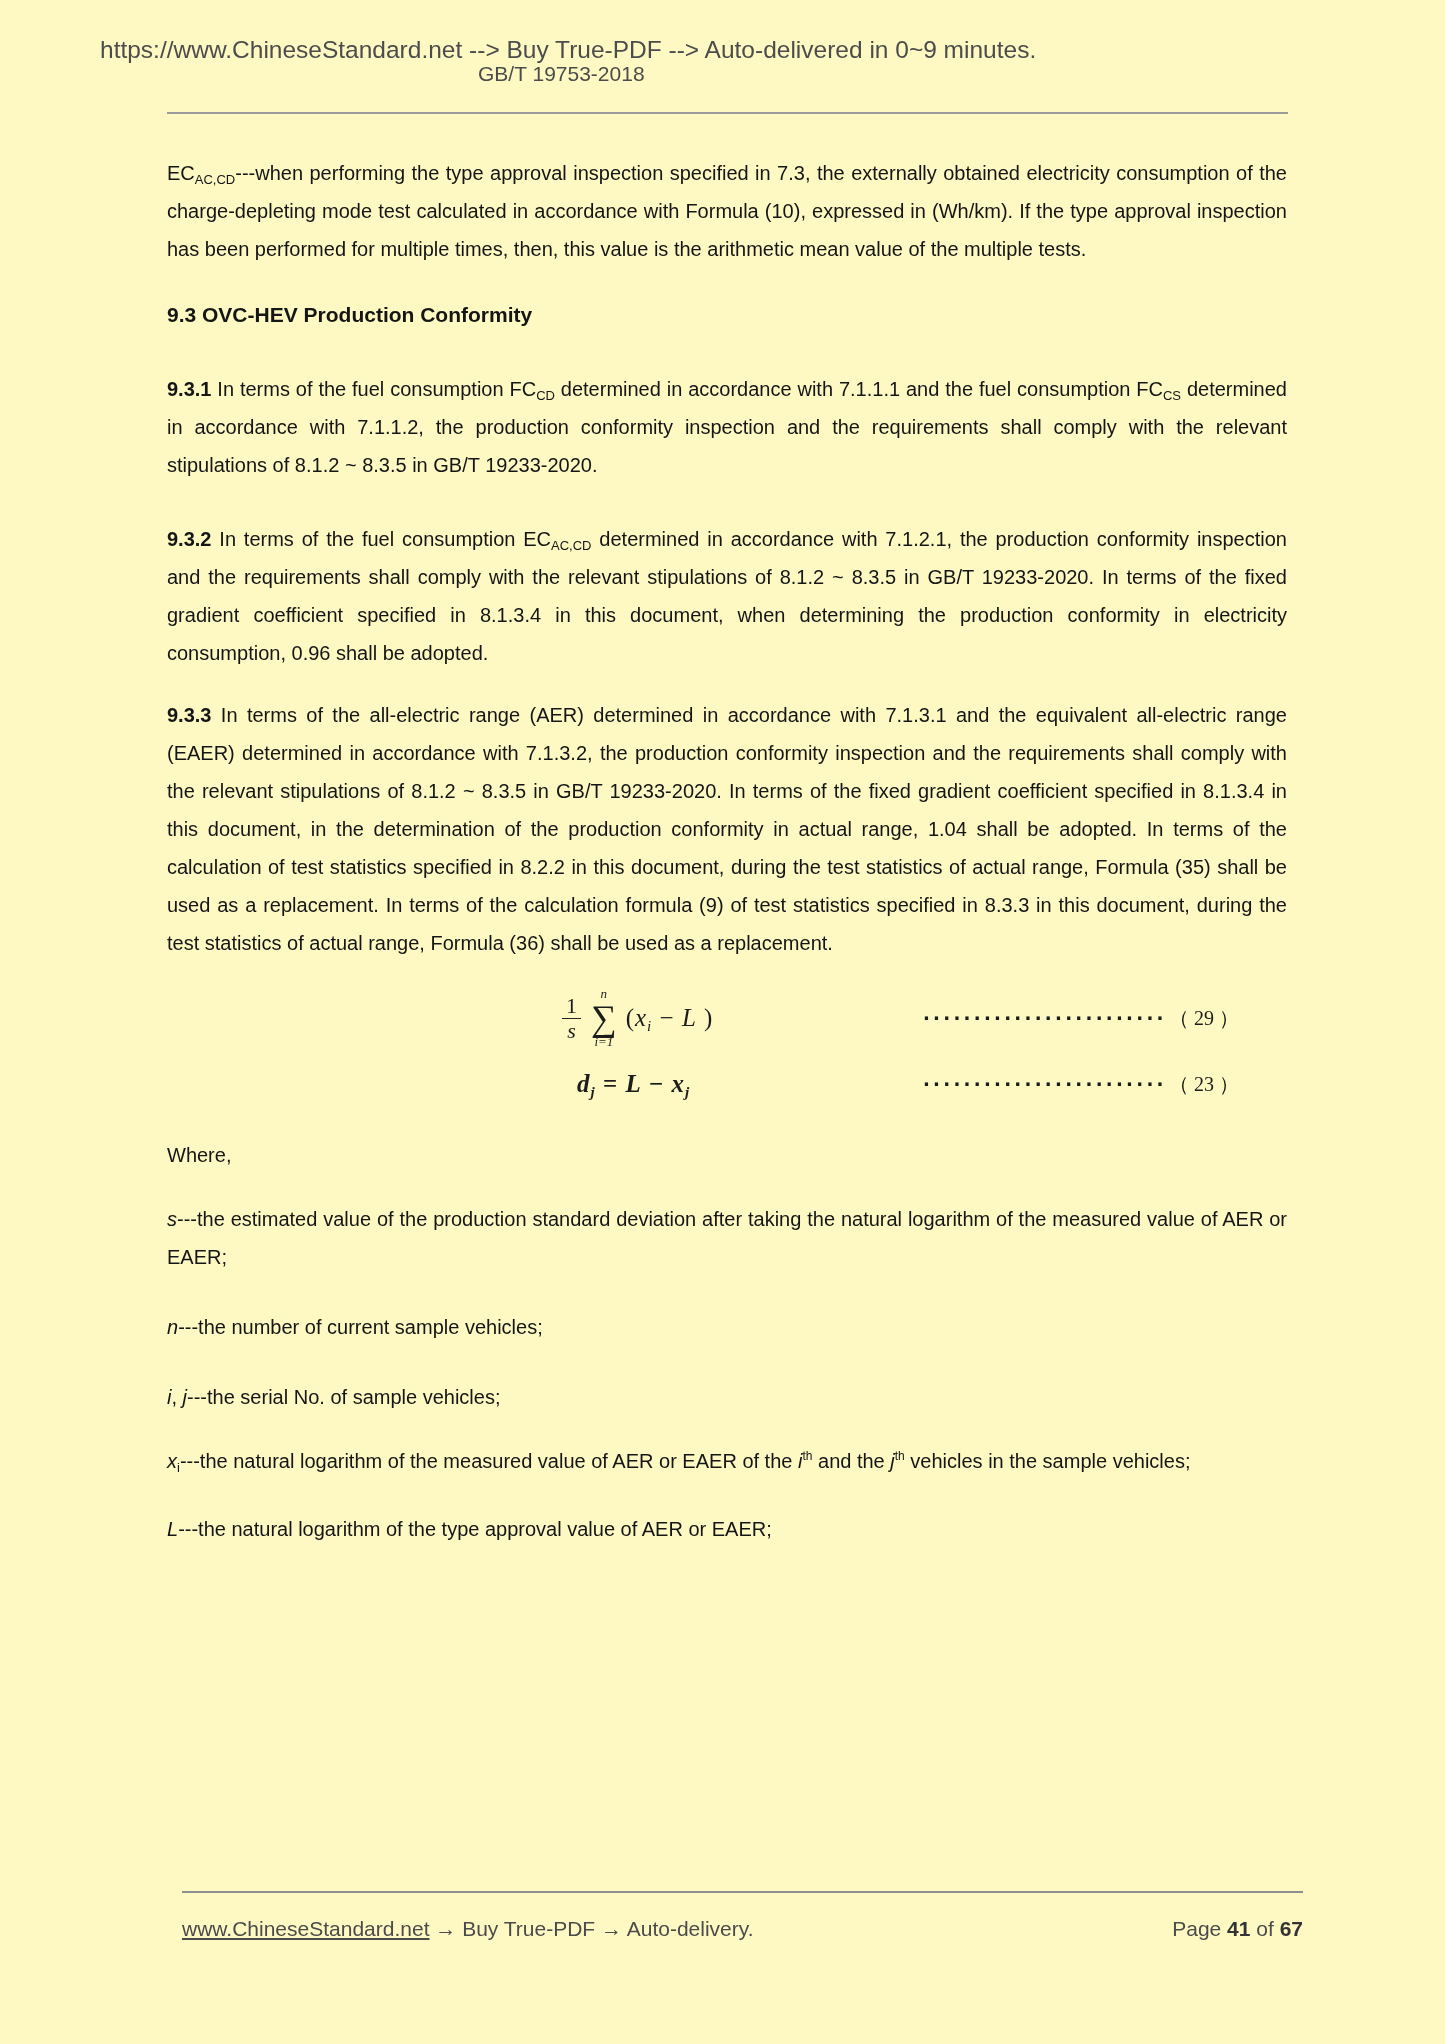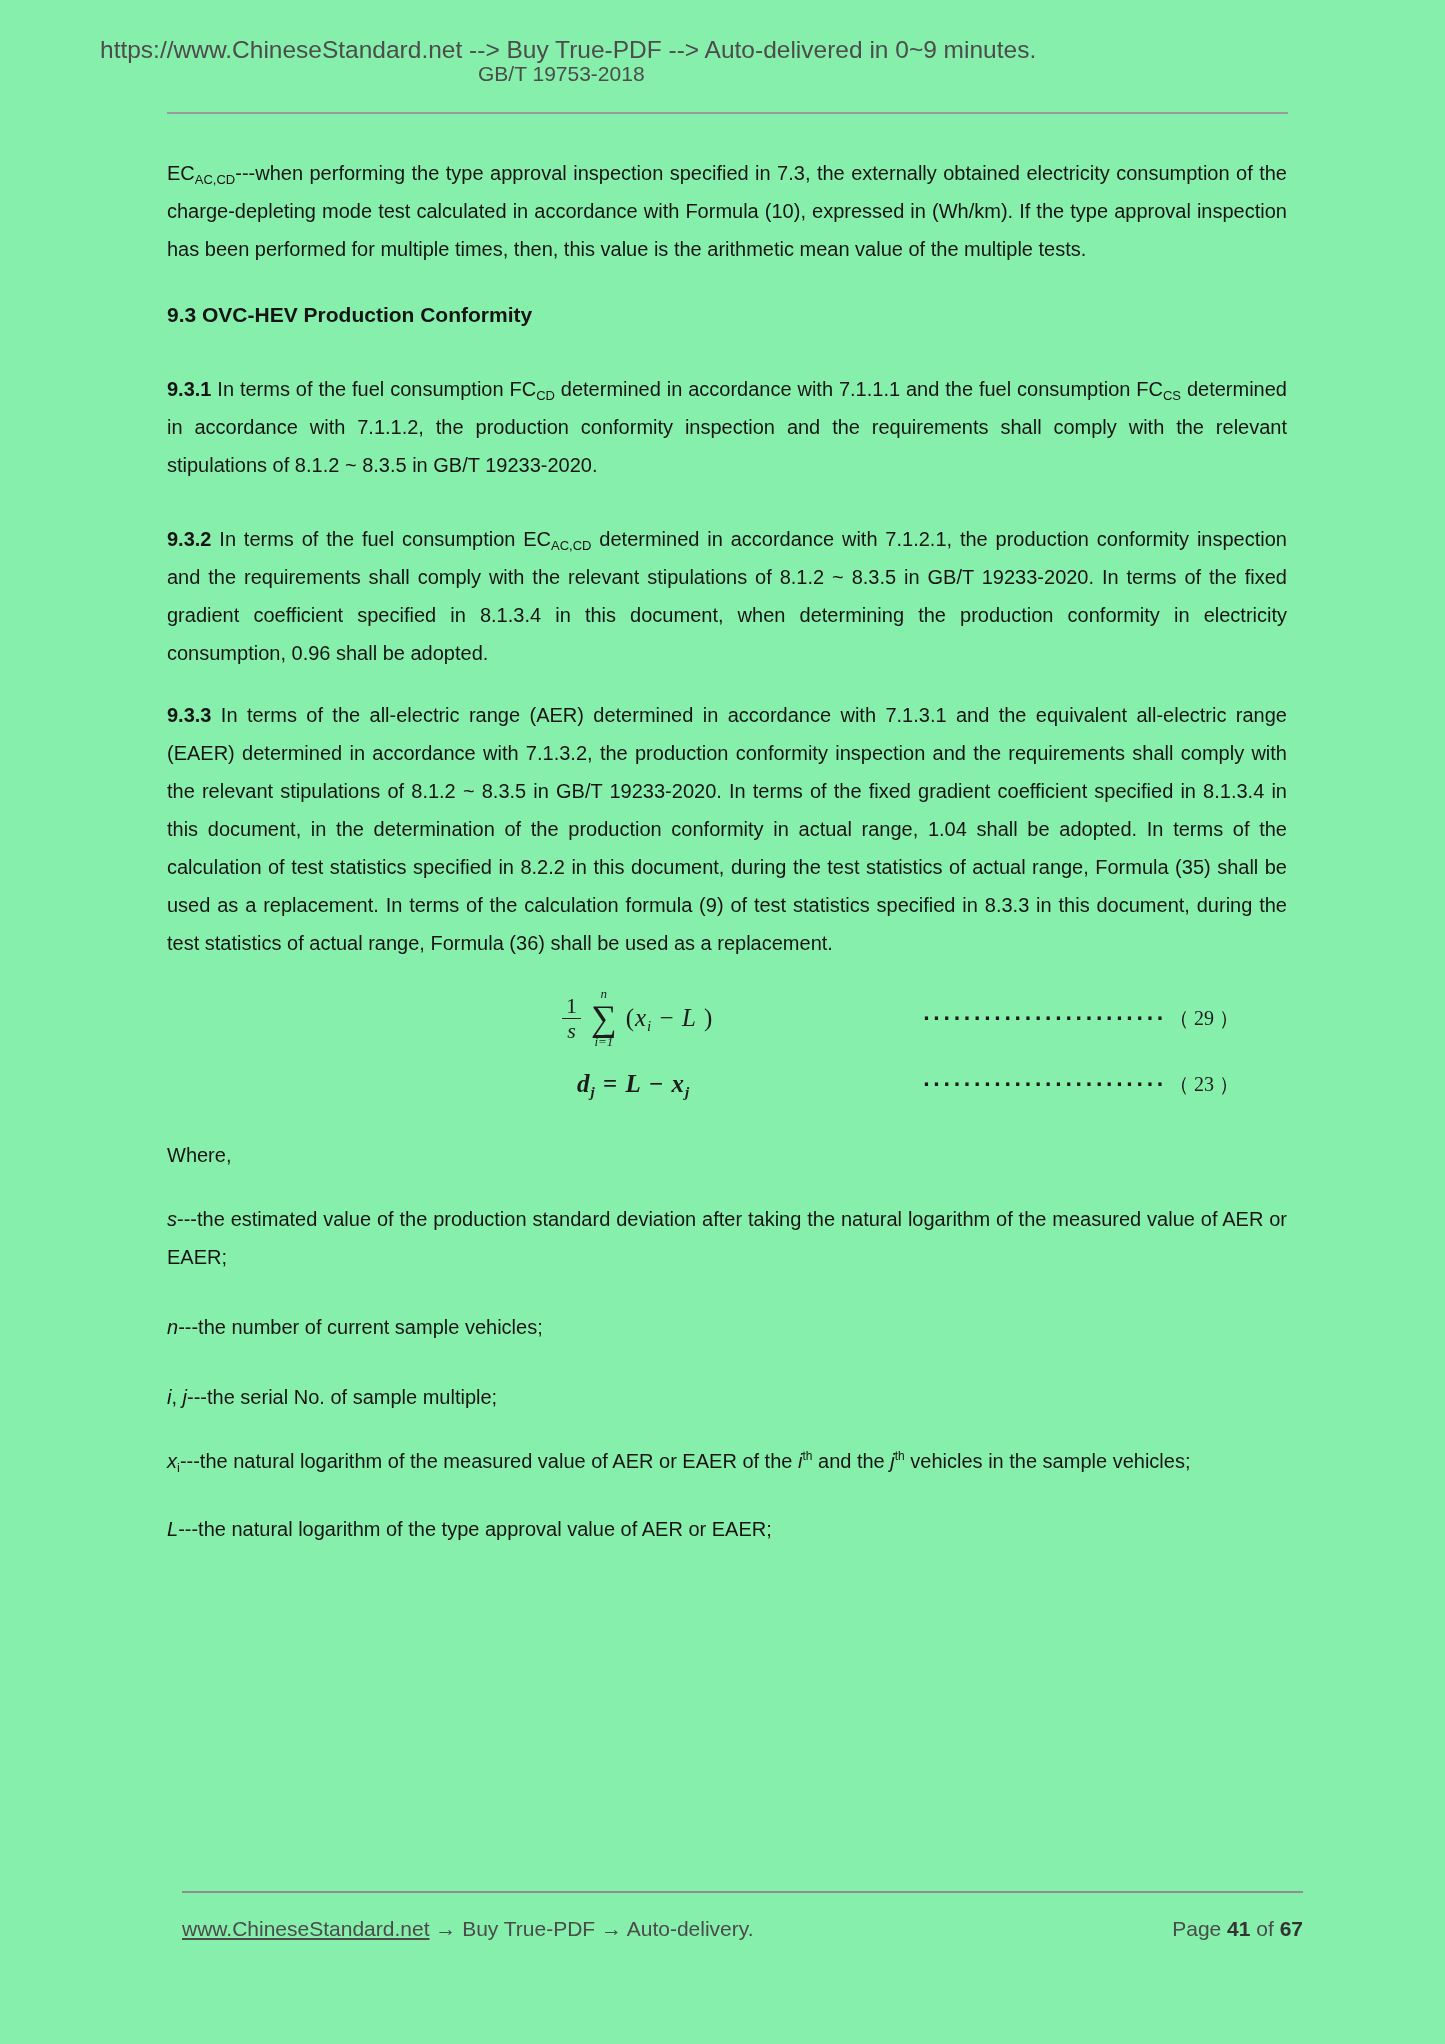--- a/index.html
+++ b/index.html
@@ -1,16 +1,16 @@
 <!DOCTYPE html>
 <html><head>
 <meta charset="utf-8">
 <style>
   html,body{margin:0;padding:0;background:#ffffff;}
-  .page{position:relative;width:1445px;height:2044px;background:#86efac;overflow:hidden;
+  .page{position:relative;width:1445px;height:2044px;background:#fef9c3;overflow:hidden;
         font-family:"Liberation Sans",sans-serif;color:#151515;}
   
   .hdr{position:relative;height:114px;}
   .hdr-stamp{position:absolute;left:100px;top:36px;font-size:24.5px;line-height:28px;color:#4c4c4c;white-space:nowrap;}
   .hdr-doc{position:absolute;left:478px;top:62px;font-size:21px;line-height:24px;color:#4c4c4c;white-space:nowrap;}
   .hdr-rule{position:absolute;left:167px;bottom:0;width:1121px;border-top:2px solid #9a9a9a;}
   
   .content{padding:0 158px 0 167px;font-size:20px;line-height:38px;margin-top:32px;}
   .para{margin:36px 0 0 0;text-align:justify;}
   .para b{font-weight:bold;}
@@ -108,21 +108,21 @@
           </span>
       </div>
     </div>
 
     <p class="para where-lead">Where,</p>
 
     <p class="para def d-s"><i>s</i><span>---the estimated value of the production standard deviation after taking the natural logarithm of the measured value of AER or EAER;</span></p>
 
     <p class="para def d-n"><i>n</i><span>---the number of current sample vehicles;</span></p>
 
-    <p class="para def d-ij"><i>i</i><span>, </span><i>j</i><span>---the serial No. of sample multiple;</span></p>
+    <p class="para def d-ij"><i>i</i><span>, </span><i>j</i><span>---the serial No. of sample vehicles;</span></p>
 
     <p class="para def d-xi"><i>x</i><sub class="s">i</sub><span>---the natural logarithm of the measured value of AER or EAER of the </span><i>i</i><sup class="sp">th</sup><span> and the </span><i>j</i><sup class="sp">th</sup><span> vehicles in the sample vehicles;</span></p>
 
     <p class="para def d-L"><i>L</i><span>---the natural logarithm of the type approval value of AER or EAER;</span></p>
 
   </div>
 
   <div class="ftr">
     <div class="ftr-rule"></div>
     <div class="ftr-line">

